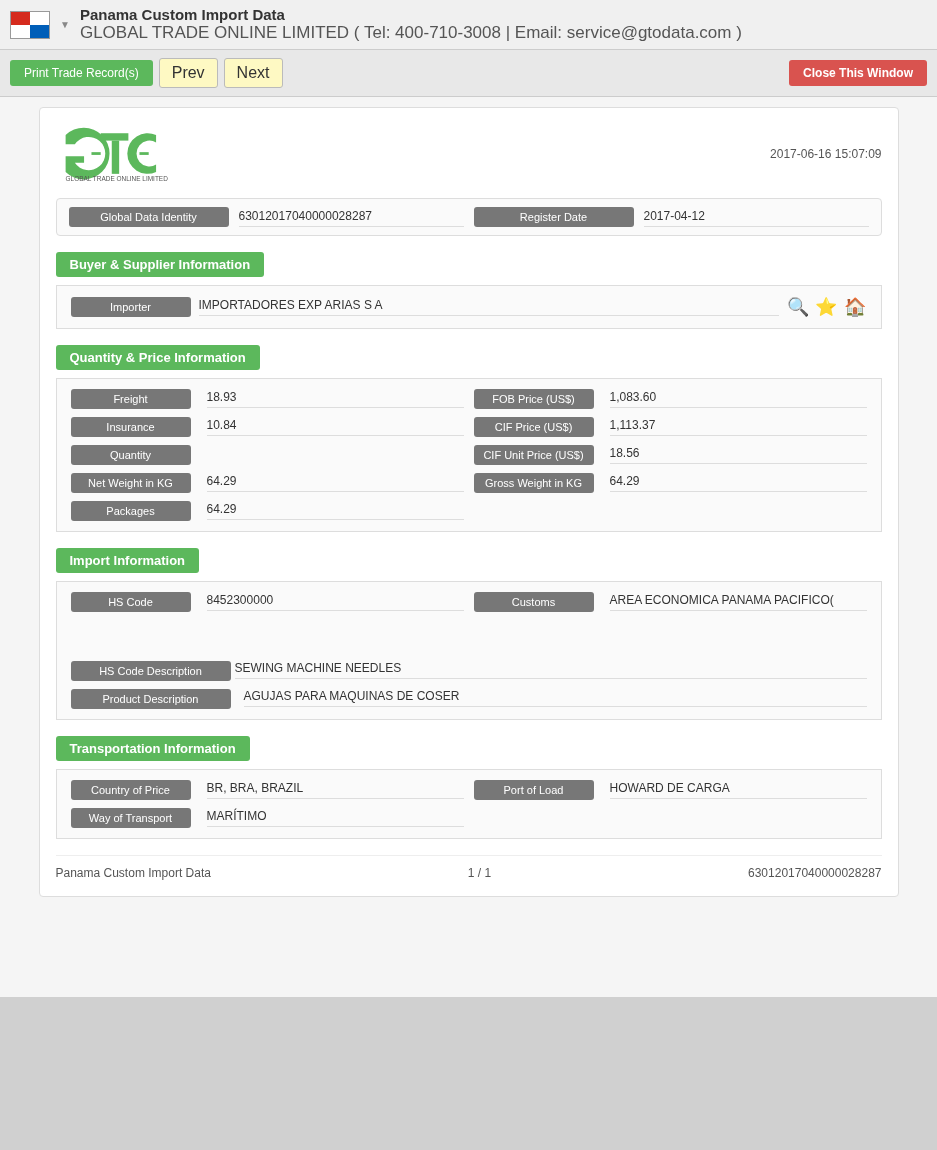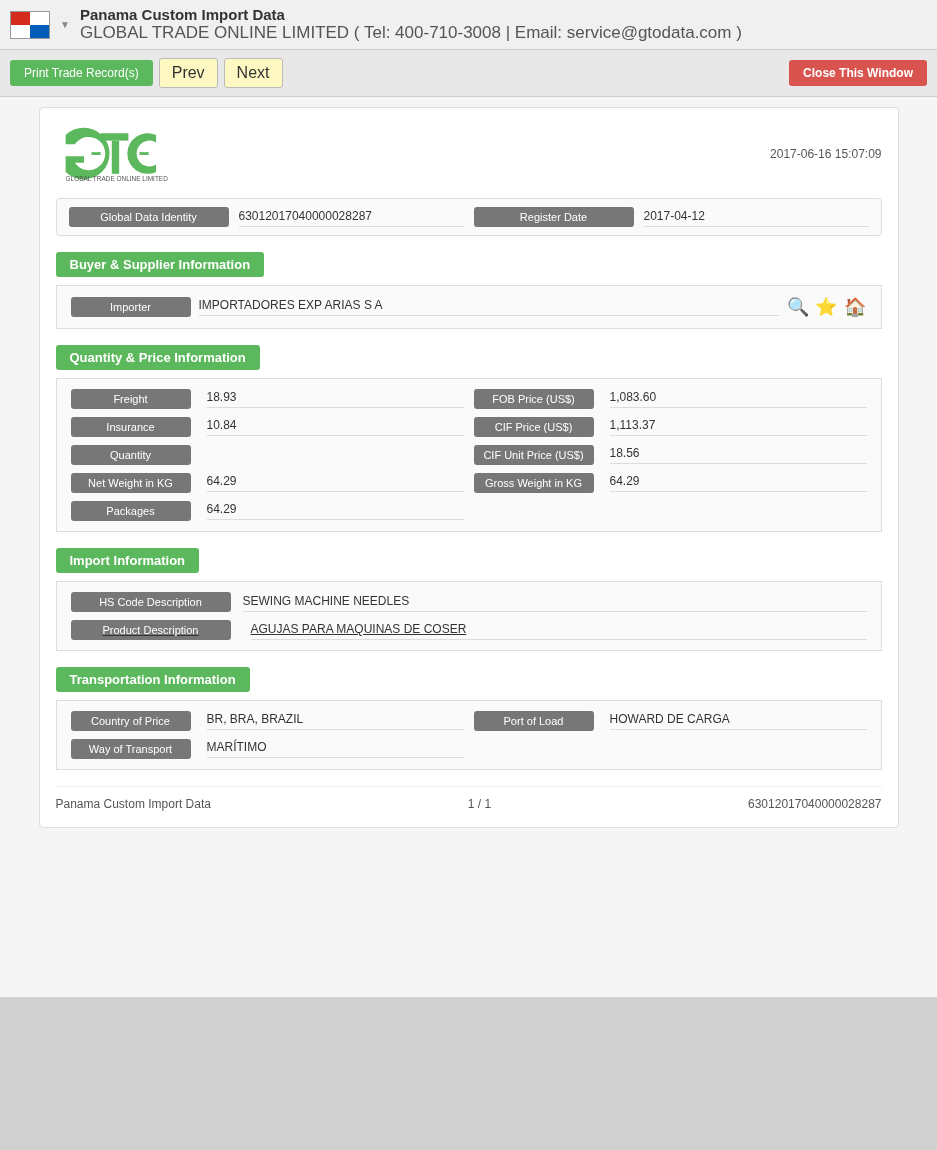--- a/index.html
+++ b/index.html
@@ -327,30 +327,40 @@
           <div class="field-half"></div>
         </div>
 
       </div>
     </div>
 
     <div class="section">
       <div class="section-header">Import Information</div>
       <div class="section-body">
 
-
-        <div class="field-row">
-          <div style="display:flex;align-items:flex-end;gap:12px;flex:1;">
+        <div class="field-row">
+          <div class="field-half">
+            <span class="label-badge">HS Code</span>
+            <span class="field-value">8452300000</span>
+          </div>
+          <div class="field-half">
+            <span class="label-badge">Customs</span>
+            <span class="field-value">AREA ECONOMICA PANAMA PACIFICO(</span>
+          </div>
+        </div>
+
+        <div class="field-row">
+          <div style="display:flex;align-items:flex-start;gap:4px;flex:1;margin-top:41px;">
             <span class="label-badge" style="min-width:160px;">HS Code Description</span>
             <span class="field-value">SEWING MACHINE NEEDLES</span>
           </div>
         </div>
 
         <div class="field-row">
-          <div style="display:flex;align-items:flex-end;gap:20px;flex:1;text-decoration:underline;">
+          <div style="display:flex;align-items:flex-start;gap:13px;flex:1;">
             <span class="label-badge" style="min-width:160px;">Product Description</span>
             <span class="field-value">AGUJAS PARA MAQUINAS DE COSER</span>
           </div>
         </div>
 
       </div>
     </div>
 
     <div class="section">
       <div class="section-header">Transportation Information</div>

